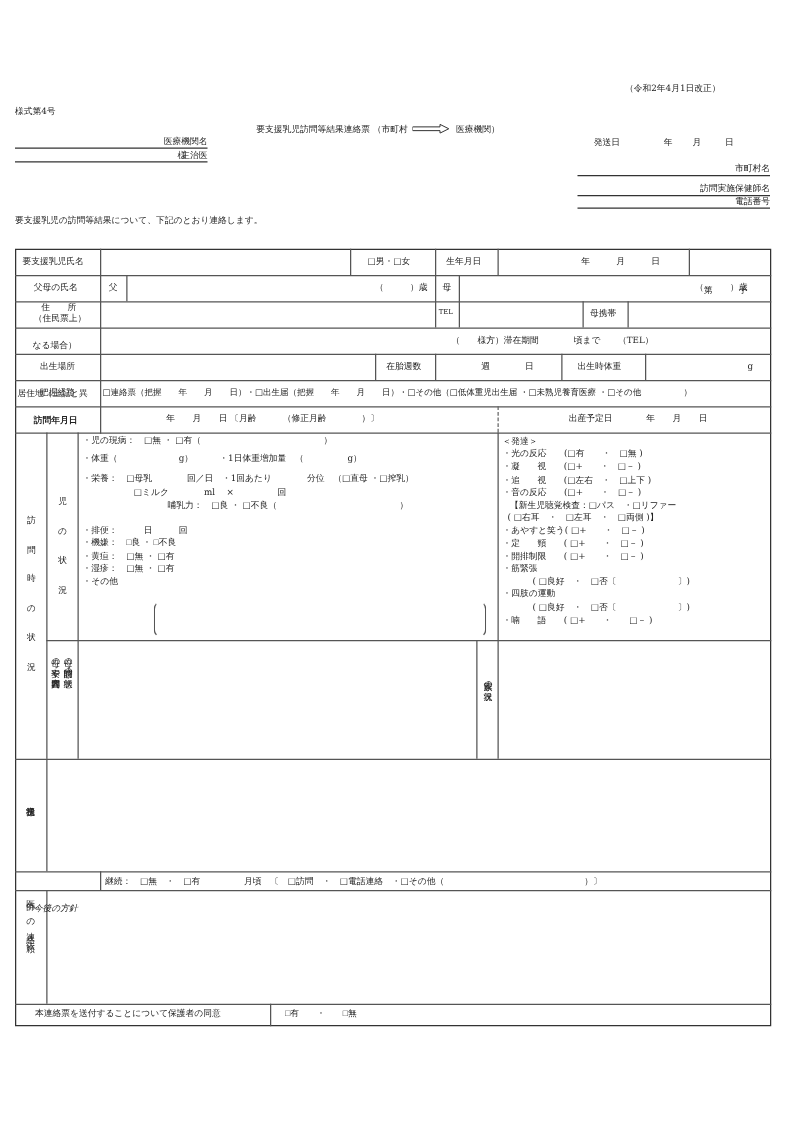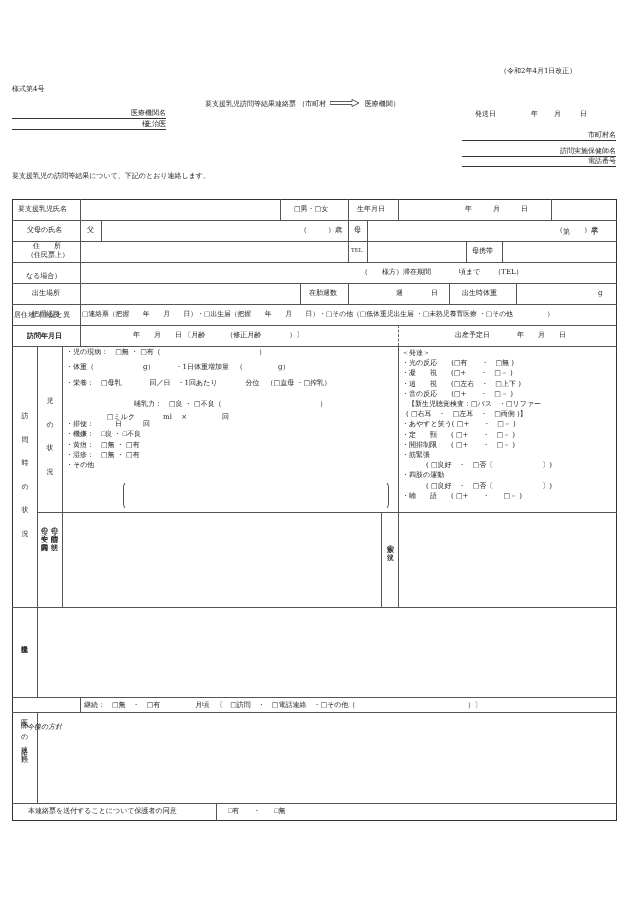--- a/index.html
+++ b/index.html
@@ -124,21 +124,21 @@
 <div class="t" style="left:351px; top:248px; font-size:5.5px;">TEL</div>
 <div class="t" style="left:472px; top:248px;">母携帯</div>
 
 <div class="t" style="left:14px; top:264px;margin-top:48px;">居住地（上記と異</div>
 <div class="t" style="left:26px; top:273px;">なる場合）</div>
 <div class="t" style="left:361px; top:269px;">（　　様方）滞在期間　　　　頃まで　　（TEL）</div>
 
 <div class="t" style="left:32px; top:290px;">出生場所</div>
 <div class="field" style="left:81px; top:284px; width:218px; height:19px;"></div>
 <div class="t" style="left:309px; top:290px;">在胎週数</div>
-<div class="t" style="left:396px; top:290px;">週　　　　日</div>
+<div class="t" style="left:385px; top:290px;">週　　　　日</div>
 <div class="t" style="left:462px; top:290px;">出生時体重</div>
 <div class="t" style="left:598px; top:290px;">g</div>
 
 <div class="t" style="left:32px; top:311px;">把握経路</div>
 <div class="t" style="left:82px; top:311px; font-size:6.8px;">□連絡票（把握　　年　　月　　日）・□出生届（把握　　年　　月　　日）・□その他（□低体重児出生届 ・□未熟児養育医療 ・□その他　　　　　）</div>
 
 <div class="t" style="left:27px; top:332px;font-weight:bold;">訪問年月日</div>
 <div class="t" style="left:133px; top:332px;">年　　月　　日 〔月齢　　　（修正月齢　　　　）〕</div>
 <div class="t" style="left:443px; top:332px;padding-left:12px;">出産予定日</div>
 <div class="t" style="left:517px; top:332px;">年　　月　　日</div>
@@ -155,21 +155,21 @@
 <div style="position:absolute; left:44px; top:390px; width:12px; text-align:center; line-height:23.5px; font-size:7px;">
   <div>児</div>
     <div>の</div>
     <div>状</div>
     <div>況</div>
 </div>
 
 <div class="t" style="left:66px; top:349px;">・児の現病：　□無 ・ □有（　　　　　　　　　　　　　　）</div>
 <div class="t" style="left:66px; top:364px;">・体重（　　　　　　　g）　　　・1日体重増加量　（　　　　　g）</div>
 <div class="t" style="left:66px; top:380px;">・栄養：　□母乳　　　　回／日　・1回あたり　　　　分位　（□直母 ・□搾乳）</div>
-<div class="t" style="left:107px; top:391px;margin-top:23px;">□ミルク　　　　ml　 ×　　　　　回</div>
+<div class="t" style="left:107px; top:391px;">□ミルク　　　　ml　 ×　　　　　回</div>
 <div class="t" style="left:107px; top:401px;padding-left:27px;">哺乳力：　□良 ・ □不良（　　　　　　　　　　　　　　）</div>
 <div class="t" style="left:66px; top:421px;">・排便：　　　日　　　回</div>
 <div class="t" style="left:66px; top:431px;font-family:Liberation Serif, serif;">・機嫌：　□良 ・ □不良</div>
 <div class="t" style="left:66px; top:442px;">・黄疸：　□無 ・ □有</div>
 <div class="t" style="left:66px; top:452px;">・湿疹：　□無 ・ □有</div>
 <div class="t" style="left:66px; top:462px;">・その他</div>
 <div class="brace" style="left:123px; top:481px; width:266px; height:29px;"></div>
 
 <div style="position:absolute; left:402px; top:348px; font-size:7px; line-height:10.2px; white-space:nowrap;">
   <div>＜発達＞</div>

